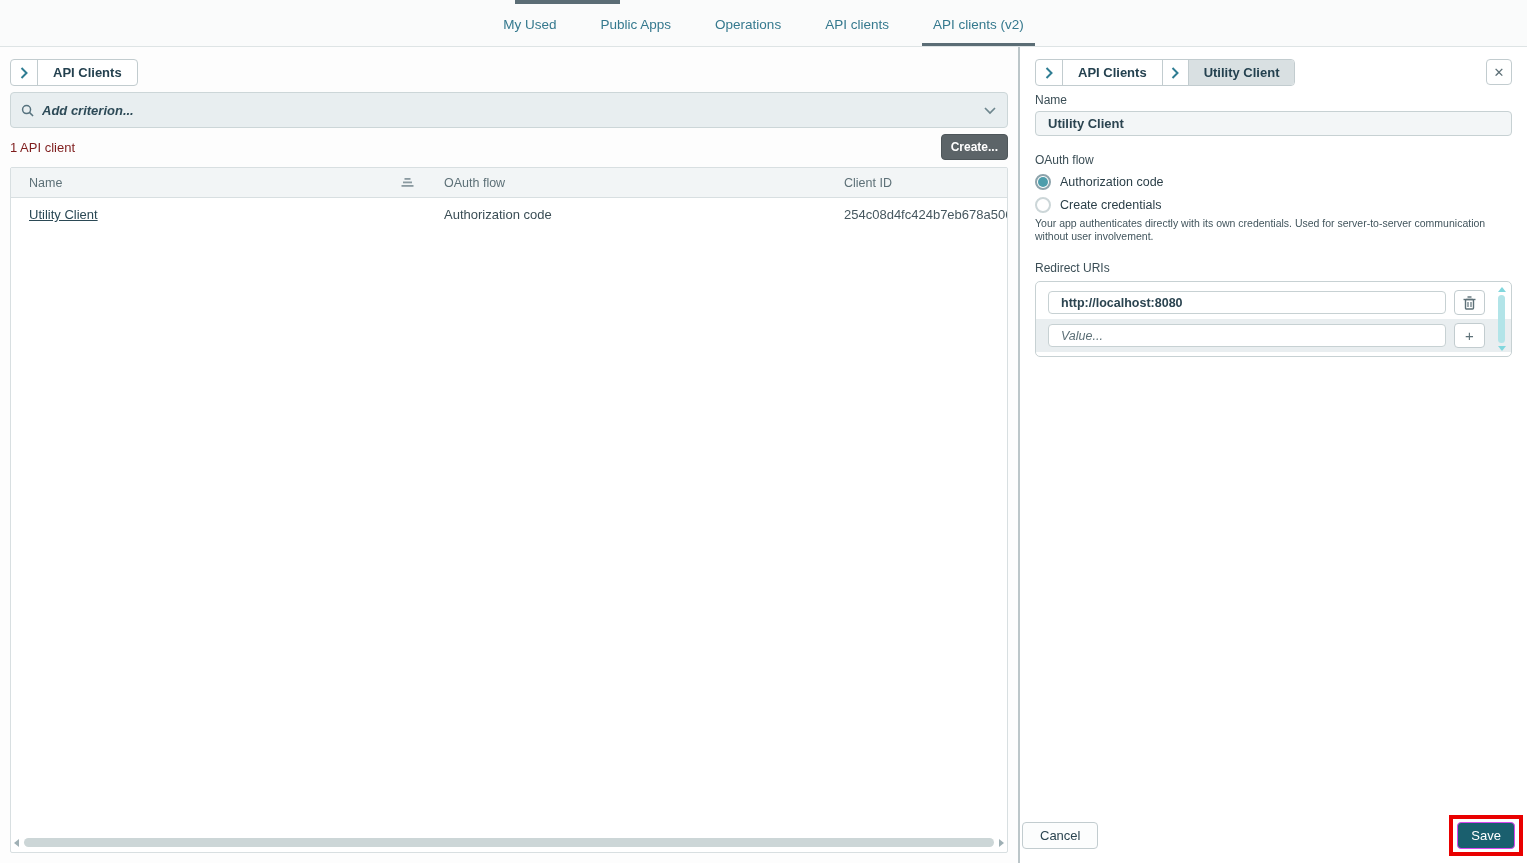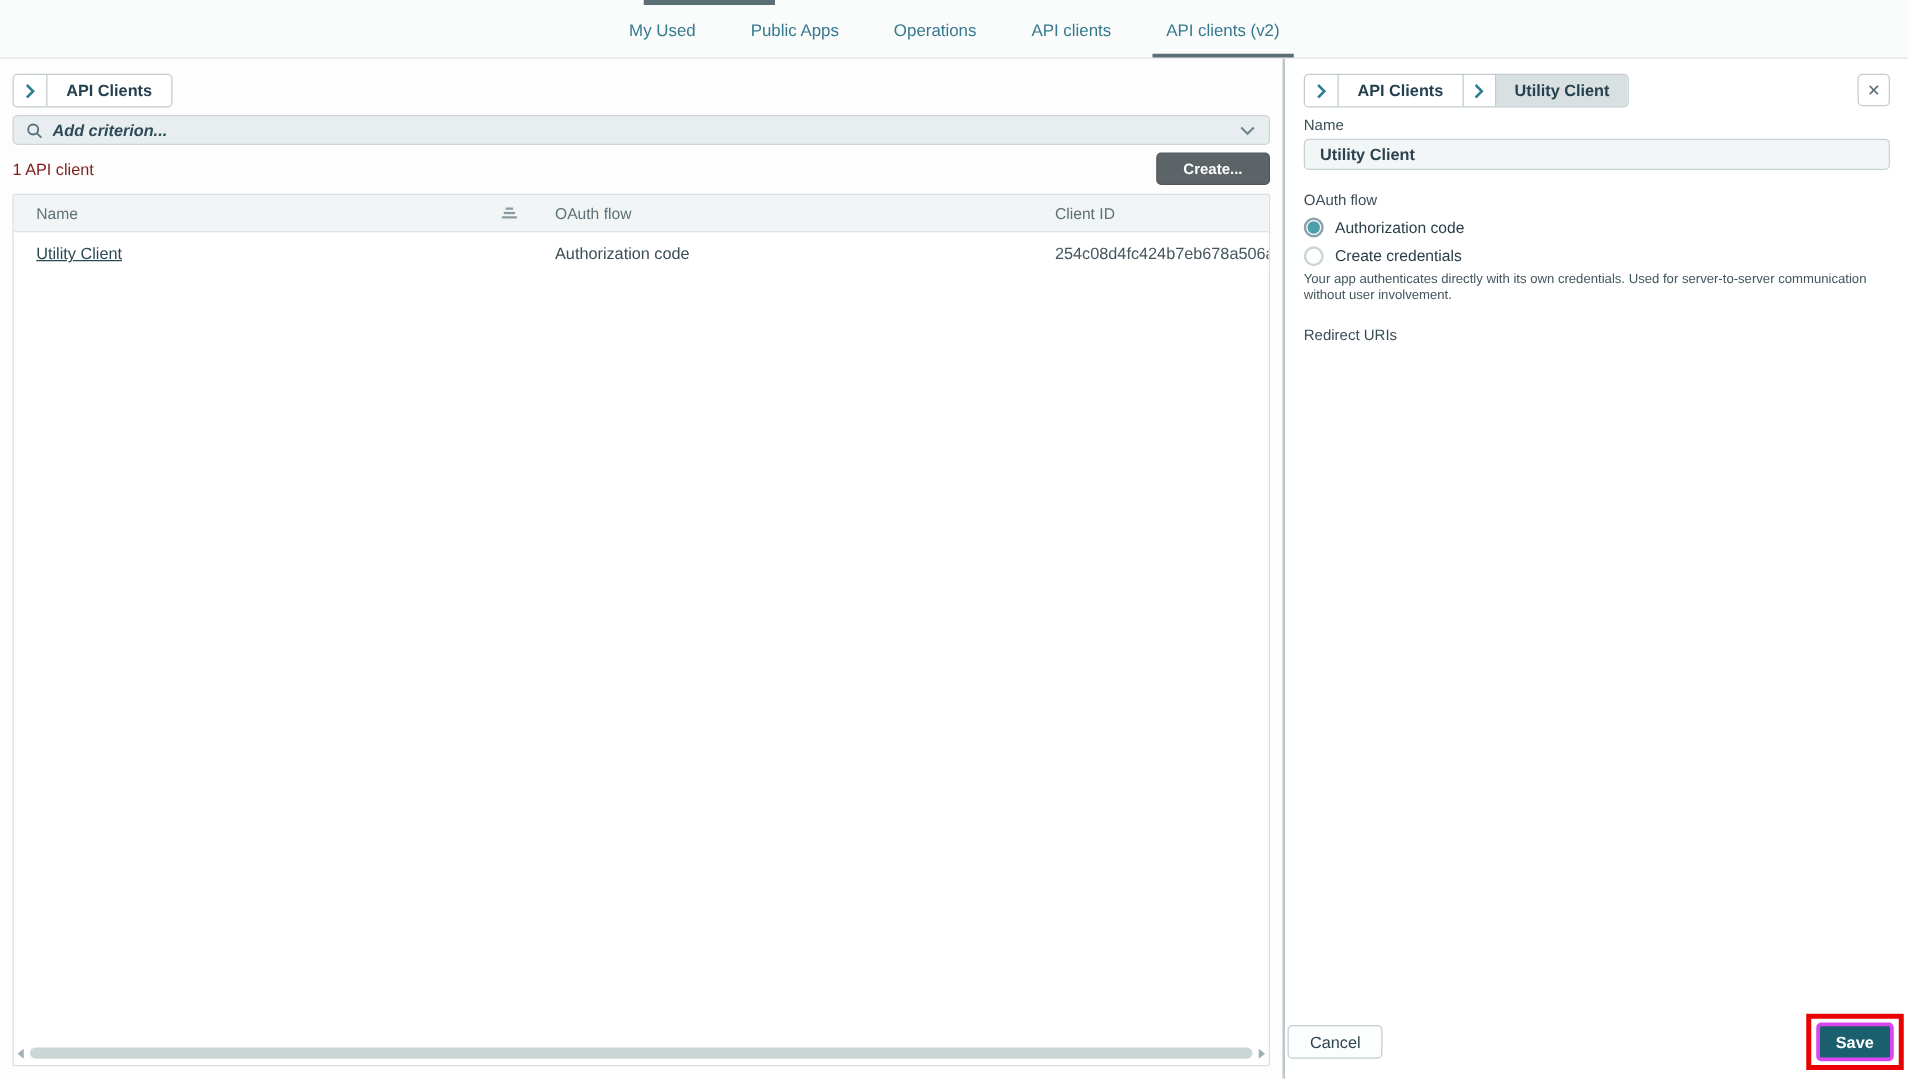--- a/index.html
+++ b/index.html
@@ -23,33 +23,33 @@
   .crumb-group { display: inline-flex; border: 1px solid #c2cccf; border-radius: 4px;
                  background: #fff; height: 27px; overflow: hidden; width: fit-content; }
   .crumb-seg { display: flex; align-items: center; padding: 0 15px; border-left: 1px solid #c2cccf;
                font-size: 13px; font-weight: bold; color: #24414f; cursor: pointer; }
   .crumb-seg:first-child { border-left: none; }
   .crumb-seg.chev { padding: 0; width: 26px; justify-content: center; }
   .crumb-seg.current { background: #d9e0e2; }
   .chev-svg { width: 8px; height: 12px; stroke: #2f7d93; stroke-width: 2; fill: none; }
 
   
-  .searchbar { height: 24px; margin-top: 6px; background: #e8eef0; border: 1px solid #ccd6d8;
+  .searchbar { height: 36px; margin-top: 6px; background: #e8eef0; border: 1px solid #ccd6d8;
                border-radius: 4px; display: flex; align-items: center; padding: 0 10px; }
   .searchbar svg { flex: none; }
   .searchbar input { flex: 1; background: transparent; border: none; outline: none; margin-left: 8px;
                      font-family: "Liberation Sans", sans-serif; font-size: 13px; font-style: italic;
                      font-weight: bold; color: #2d4a57; }
   .searchbar input::placeholder { color: #2d4a57; opacity: 1; }
 
   
   .count-row { margin-top: 6px; display: flex; justify-content: space-between; align-items: center; }
   .count-text { font-size: 13px; color: #7f1d1d; }
   .create-btn { background: #5c6468; color: #fff; font-weight: bold; font-size: 12px;
-                padding: 5px 21px; border: 1px solid #4e565a; border-radius: 4px; cursor: pointer;
+                padding: 5px 9px; border: 1px solid #4e565a; border-radius: 4px; cursor: pointer;
                 font-family: "Liberation Sans", sans-serif; }
 
   
   .table { margin-top: 7px; flex: 1; border: 1px solid #d8dfe1; border-radius: 2px;
            background: #fff; display: flex; flex-direction: column; overflow: hidden; }
   .t-head, .t-row { display: grid; grid-template-columns: 415px 400px 1fr; align-items: center; }
   .t-head { background: #f2f5f6; border-bottom: 1px solid #d8dfe1; height: 30px;
             color: #5d7077; font-size: 12.5px; }
   .t-head > div { padding-left: 18px; }
   .th-name { display: flex; justify-content: space-between; align-items: center; padding-right: 12px; }
@@ -98,22 +98,22 @@
              display: flex; flex-direction: column; align-items: center; }
   .vtri-up   { border-left: 4px solid transparent; border-right: 4px solid transparent; border-bottom: 5px solid #82d7dd; }
   .vtri-down { border-left: 4px solid transparent; border-right: 4px solid transparent; border-top: 5px solid #82d7dd; }
   .vthumb { width: 7px; flex: 1; margin: 3px 0; background: #b2e4e8; border-radius: 4px; }
 
   .rp-footer { position: absolute; left: 2px; right: 4px; bottom: 7px;
                display: flex; justify-content: space-between; align-items: center; }
   .cancel-btn { padding: 5px 17px; border: 1px solid #c2cccf; border-radius: 4px; background: #fcfdfd;
                 font-size: 13px; color: #2b4450; cursor: pointer; font-family: "Liberation Sans", sans-serif; }
   .save-annot { border: 4px solid #e90000; padding: 3px 4px; display: inline-block; }
-  .save-btn { background: #1a5f6e; color: #fff; font-weight: bold; font-size: 13px; padding: 5px 13px;
-              border: 3px solid #d946ef; border-radius: 4px; cursor: pointer; font-family: "Liberation Sans", sans-serif; }
+  .save-btn { background: #1a5f6e; color: #fff; font-weight: normal; font-size: 13px; padding: 5px 13px;
+              border: 1px solid #d946ef; border-radius: 4px; cursor: pointer; font-family: "Liberation Sans", sans-serif; }
 </style>
 </head>
 <body>
 
 <div class="tabbar">
   <div class="top-indicator"></div>
   <div class="tab">My Used</div>
   <div class="tab">Public Apps</div>
   <div class="tab">Operations</div>
   <div class="tab">API clients</div>
@@ -211,20 +211,45 @@
     </div>
 
     <div class="radio-opt">
       <div class="radio unselected"></div>
       <div class="radio-label">Create credentials</div>
     </div>
     <div class="radio-desc">Your app authenticates directly with its own credentials. Used for server-to-server communication without user involvement.</div>
 
     <div class="field-label lbl-uris">Redirect URIs</div>
 
+    <div class="uri-box">
+      <div class="uri-row">
+        <input class="uri-input" type="text" value="http://localhost:8080" style="">
+        <div class="icon-btn">
+          <svg width="13" height="14" viewBox="0 0 13 14">
+            <rect x="2.5" y="3.5" width="8" height="9.5" rx="1" fill="none" stroke="#5d7077" stroke-width="1.4"></rect>
+            <line x1="0.5" y1="3.5" x2="12.5" y2="3.5" stroke="#5d7077" stroke-width="1.4"></line>
+            <line x1="4.5" y1="1" x2="8.5" y2="1" stroke="#5d7077" stroke-width="1.4"></line>
+            <line x1="5" y1="6" x2="5" y2="11" stroke="#5d7077" stroke-width="1.2"></line>
+            <line x1="8" y1="6" x2="8" y2="11" stroke="#5d7077" stroke-width="1.2"></line>
+          </svg>
+        </div>
+      </div>
+      <div class="uri-row alt">
+        <input class="uri-input ghost" type="text" placeholder="Value..." style="">
+        <div class="icon-btn">
+          <span>+</span>
+        </div>
+      </div>
+      <div class="vscroll">
+        <div class="vtri-up"></div>
+        <div class="vthumb"></div>
+        <div class="vtri-down"></div>
+      </div>
+    </div>
 
     <div class="rp-footer">
       <button class="cancel-btn">Cancel</button>
       <span class="save-annot">
         <button class="save-btn">Save</button>
       </span>
     </div>
   </div>
 </div>
 

